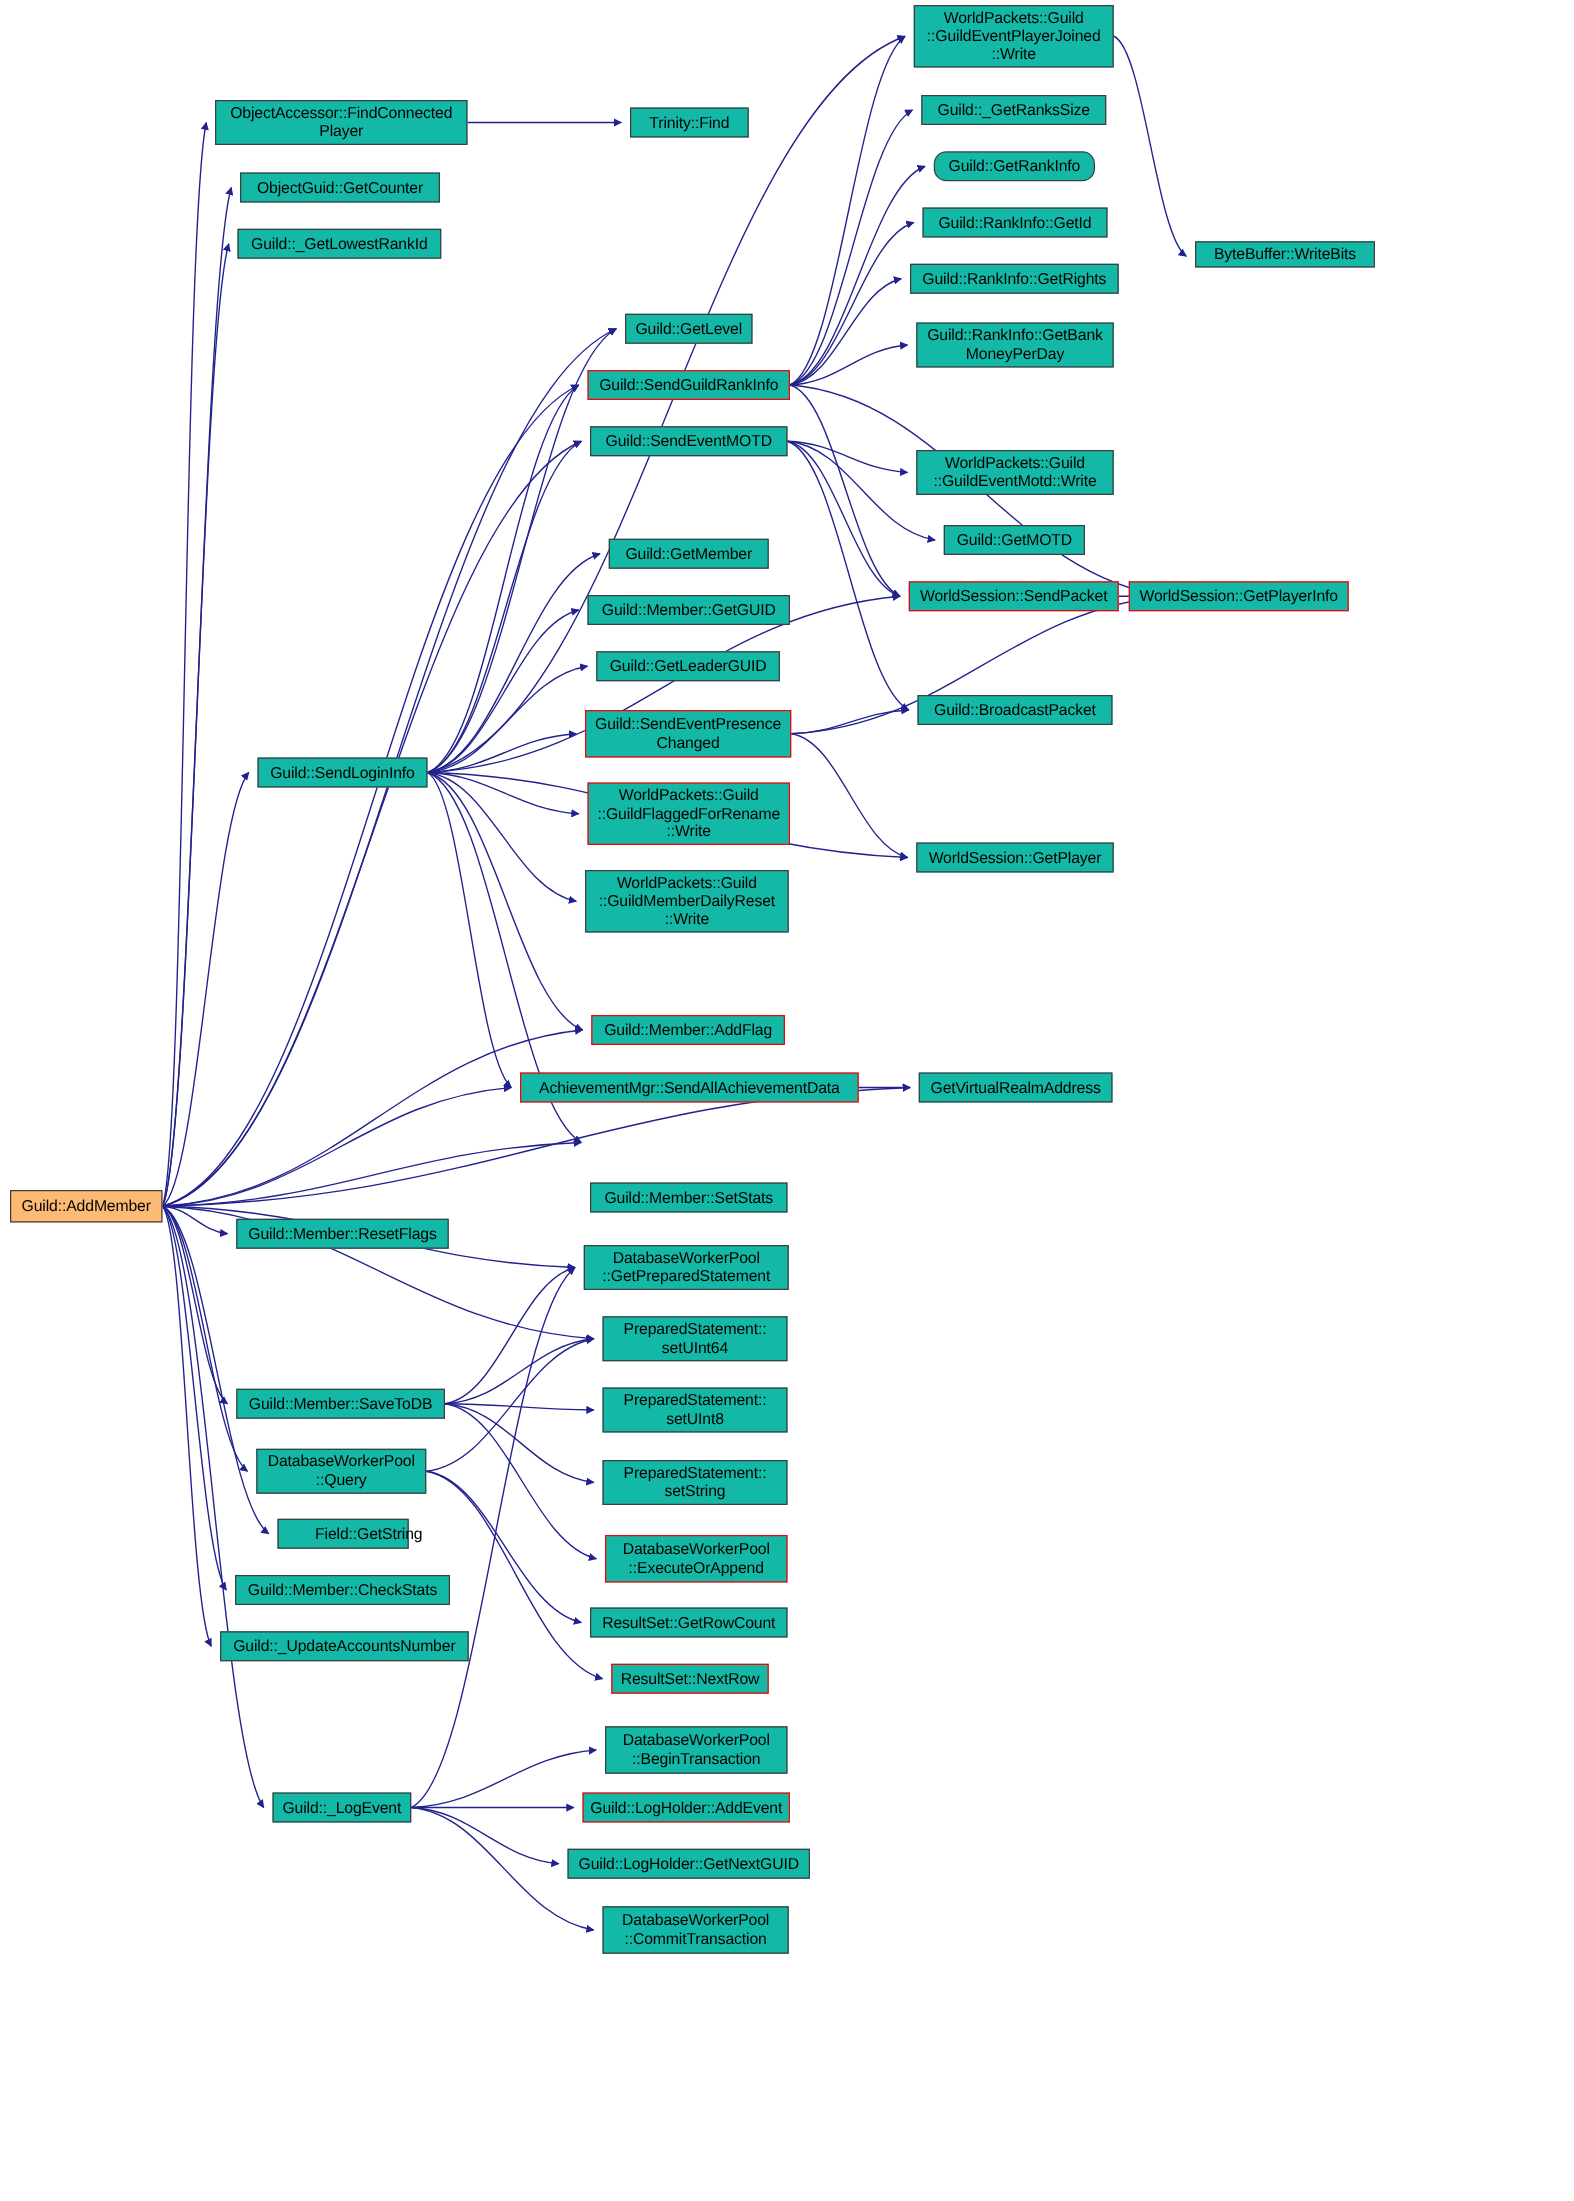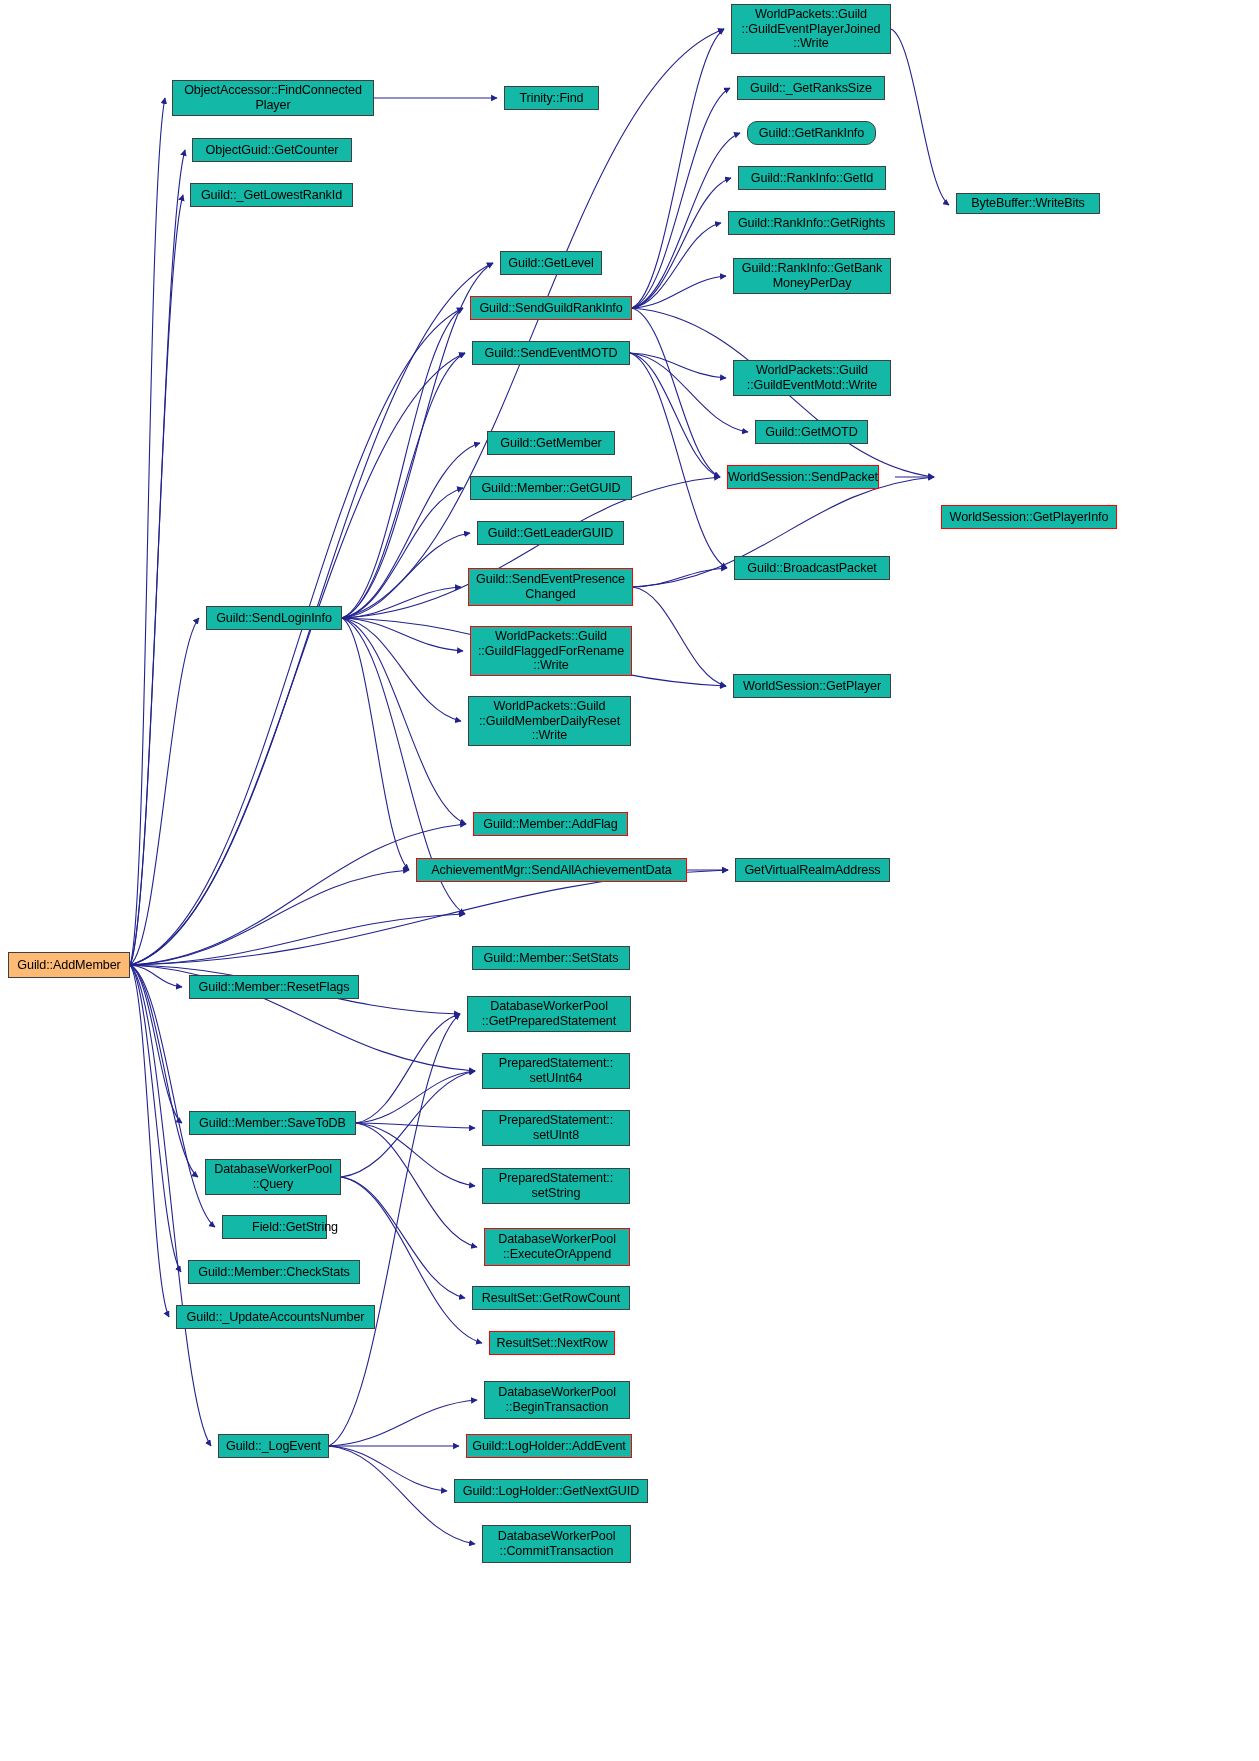--- a/index.html
+++ b/index.html
@@ -146,22 +146,22 @@
     <div class="node" style="left: 728px; top: 211px; width: 167px; height: 24px;">Guild::RankInfo::GetRights</div>
     <div class="node" style="left: 733px; top: 258px; width: 158px; height: 36px;">Guild::RankInfo::GetBank
 MoneyPerDay</div>
     <div class="node" style="left: 956px; top: 193px; width: 144px; height: 21px;">ByteBuffer::WriteBits</div>
     <div class="node" style="left: 500px; top: 251px; width: 102px; height: 24px;">Guild::GetLevel</div>
     <div class="node red" style="left: 470px; top: 296px; width: 162px; height: 24px;">Guild::SendGuildRankInfo</div>
     <div class="node" style="left: 472px; top: 341px; width: 158px; height: 24px;">Guild::SendEventMOTD</div>
     <div class="node" style="left: 733px; top: 360px; width: 158px; height: 36px;">WorldPackets::Guild
 ::GuildEventMotd::Write</div>
     <div class="node" style="left: 755px; top: 420px; width: 113px; height: 24px;">Guild::GetMOTD</div>
-    <div class="node red" style="left: 727px; top: 465px; width: 152px; height: 24px;">WorldSession::SendPacket</div>
-    <div class="node red" style="left: 941px; top: 465px; width: 176px; height: 24px; margin-top: 40px;">WorldSession::GetPlayerInfo</div>
+    <div class="node red" style="left: 727px; top: 465px; width: 168px; height: 24px;">WorldSession::SendPacket</div>
+    <div class="node red" style="left: 903px; top: 465px; width: 176px; height: 24px;">WorldSession::GetPlayerInfo</div>
     <div class="node" style="left: 487px; top: 431px; width: 128px; height: 24px;">Guild::GetMember</div>
     <div class="node" style="left: 470px; top: 476px; width: 162px; height: 24px;">Guild::Member::GetGUID</div>
     <div class="node" style="left: 477px; top: 521px; width: 147px; height: 24px;">Guild::GetLeaderGUID</div>
     <div class="node red" style="left: 468px; top: 568px; width: 165px; height: 38px;">Guild::SendEventPresence
 Changed</div>
     <div class="node" style="left: 734px; top: 556px; width: 156px; height: 24px;">Guild::BroadcastPacket</div>
     <div class="node" style="left: 206px; top: 606px; width: 136px; height: 24px;">Guild::SendLoginInfo</div>
     <div class="node red" style="left: 470px; top: 626px; width: 162px; height: 50px;">WorldPackets::Guild
 ::GuildFlaggedForRename
 ::Write</div>

